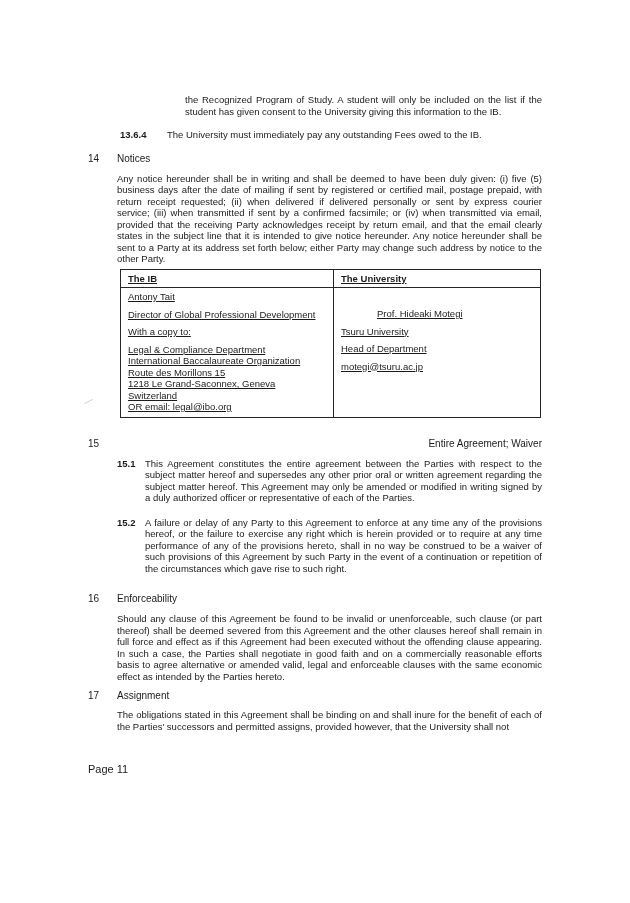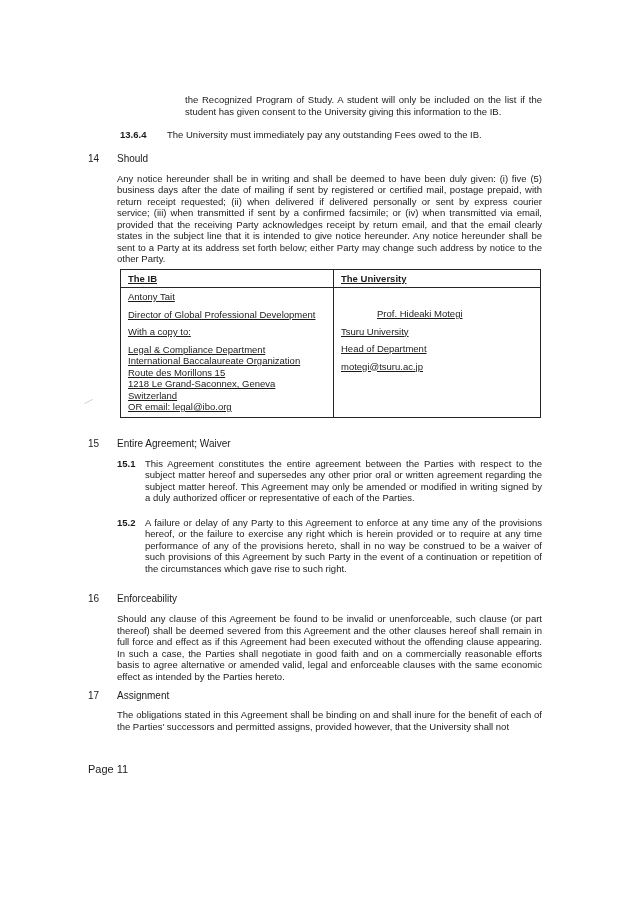--- a/index.html
+++ b/index.html
@@ -48,21 +48,21 @@
   .agr-row .cell { padding: 2px 7px 4px 7px; text-decoration: underline; }
   .agr-row .cell.right { border-left: 1.5px solid #262626; }
   .agr-head { border-bottom: 1.5px solid #262626; }
   .agr-head .cell { font-weight: bold; padding-top: 3px; padding-bottom: 3px; }
   .cell p { margin-top: 6px; }
   .cell p:first-child { margin-top: 1px; }
   .cell.right p:first-child { margin-top: 18px; padding-left: 36px; }
   .addr-block { white-space: pre-line; }
   .email-link { text-decoration: underline; color: inherit; cursor: pointer; }
 
-  .spacer-h15 { margin-top: 20px; }
+  .spacer-h15 { margin-top: 20px; justify-content: space-between; }
   .spacer-h16 { margin-top: 19px; }
   .spacer-h17 { margin-top: 8px; }
   .mt8  { margin-top: 8px; }
   .mt7  { margin-top: 7px; }
   .mt13 { margin-top: 13px; }
 
   .footer {
     position: absolute;
     left: 88px;
     top: 764px;
@@ -89,21 +89,21 @@
 
     <p class="cont-para just">the Recognized Program of Study. A student will only be included on the list if the student has given consent to the University giving this information to the IB.</p>
 
     <div class="clause-row row-1364">
       <span class="c-num">13.6.4</span>
       <span class="c-text">The University must immediately pay any outstanding Fees owed to the IB.</span>
     </div>
 
     <div class="sec-head clause-row">
       <span class="sec-num">14</span>
-      <span class="sec-title">Should</span>
+      <span class="sec-title">Notices</span>
     </div>
 
     <p class="sec-body just mt8">Any notice hereunder shall be in writing and shall be deemed to have been duly given: (i) five (5) business days after the date of mailing if sent by registered or certified mail, postage prepaid, with return receipt requested; (ii) when delivered if delivered personally or sent by express courier service; (iii) when transmitted if sent by a confirmed facsimile; or (iv) when transmitted via email, provided that the receiving Party acknowledges receipt by return email, and that the email clearly states in the subject line that it is intended to give notice hereunder. Any notice hereunder shall be sent to a Party at its address set forth below; either Party may change such address by notice to the other Party.</p>
 
     <div class="agr-table">
       <div class="agr-row agr-head">
         <div class="cell">The IB</div>
         <div class="cell right">The University</div>
       </div>
       <div class="agr-row">

